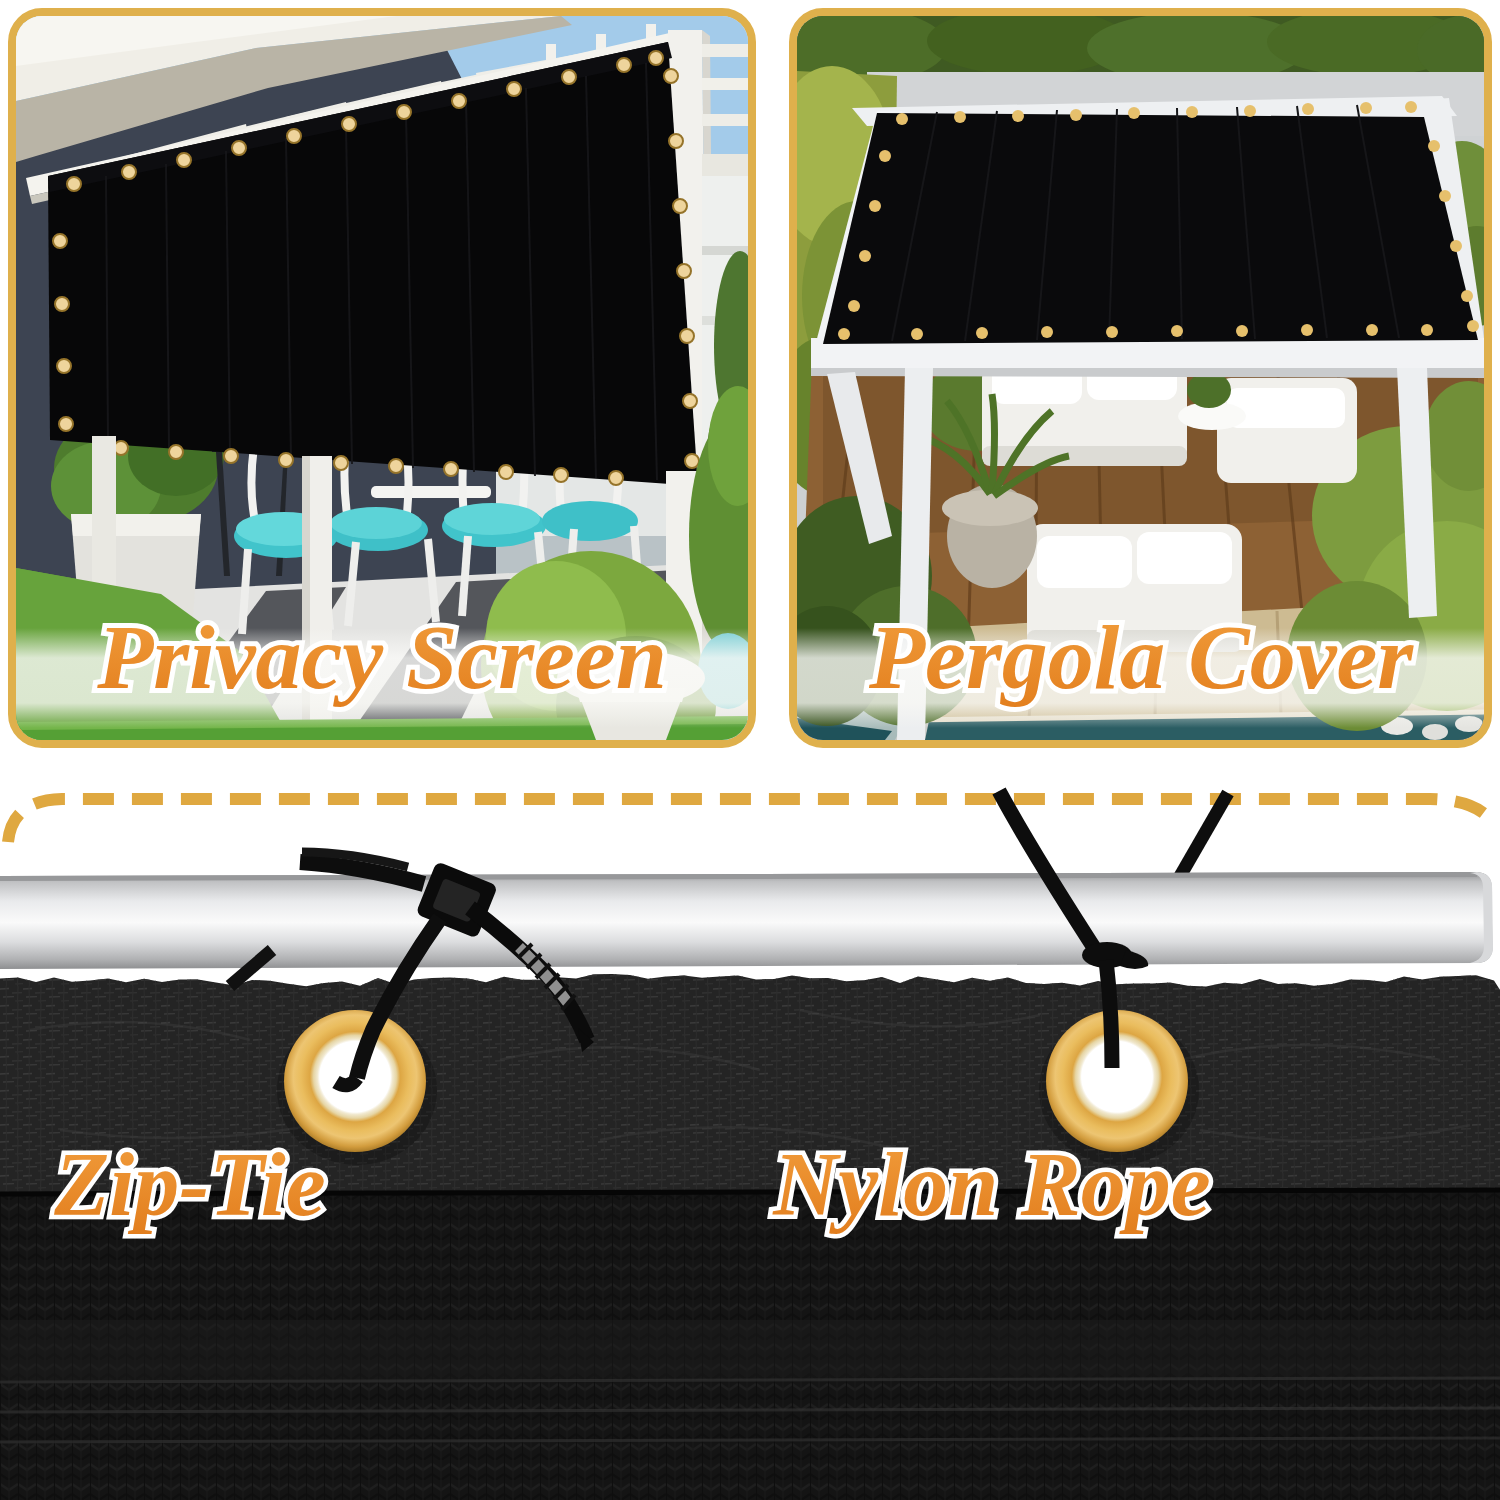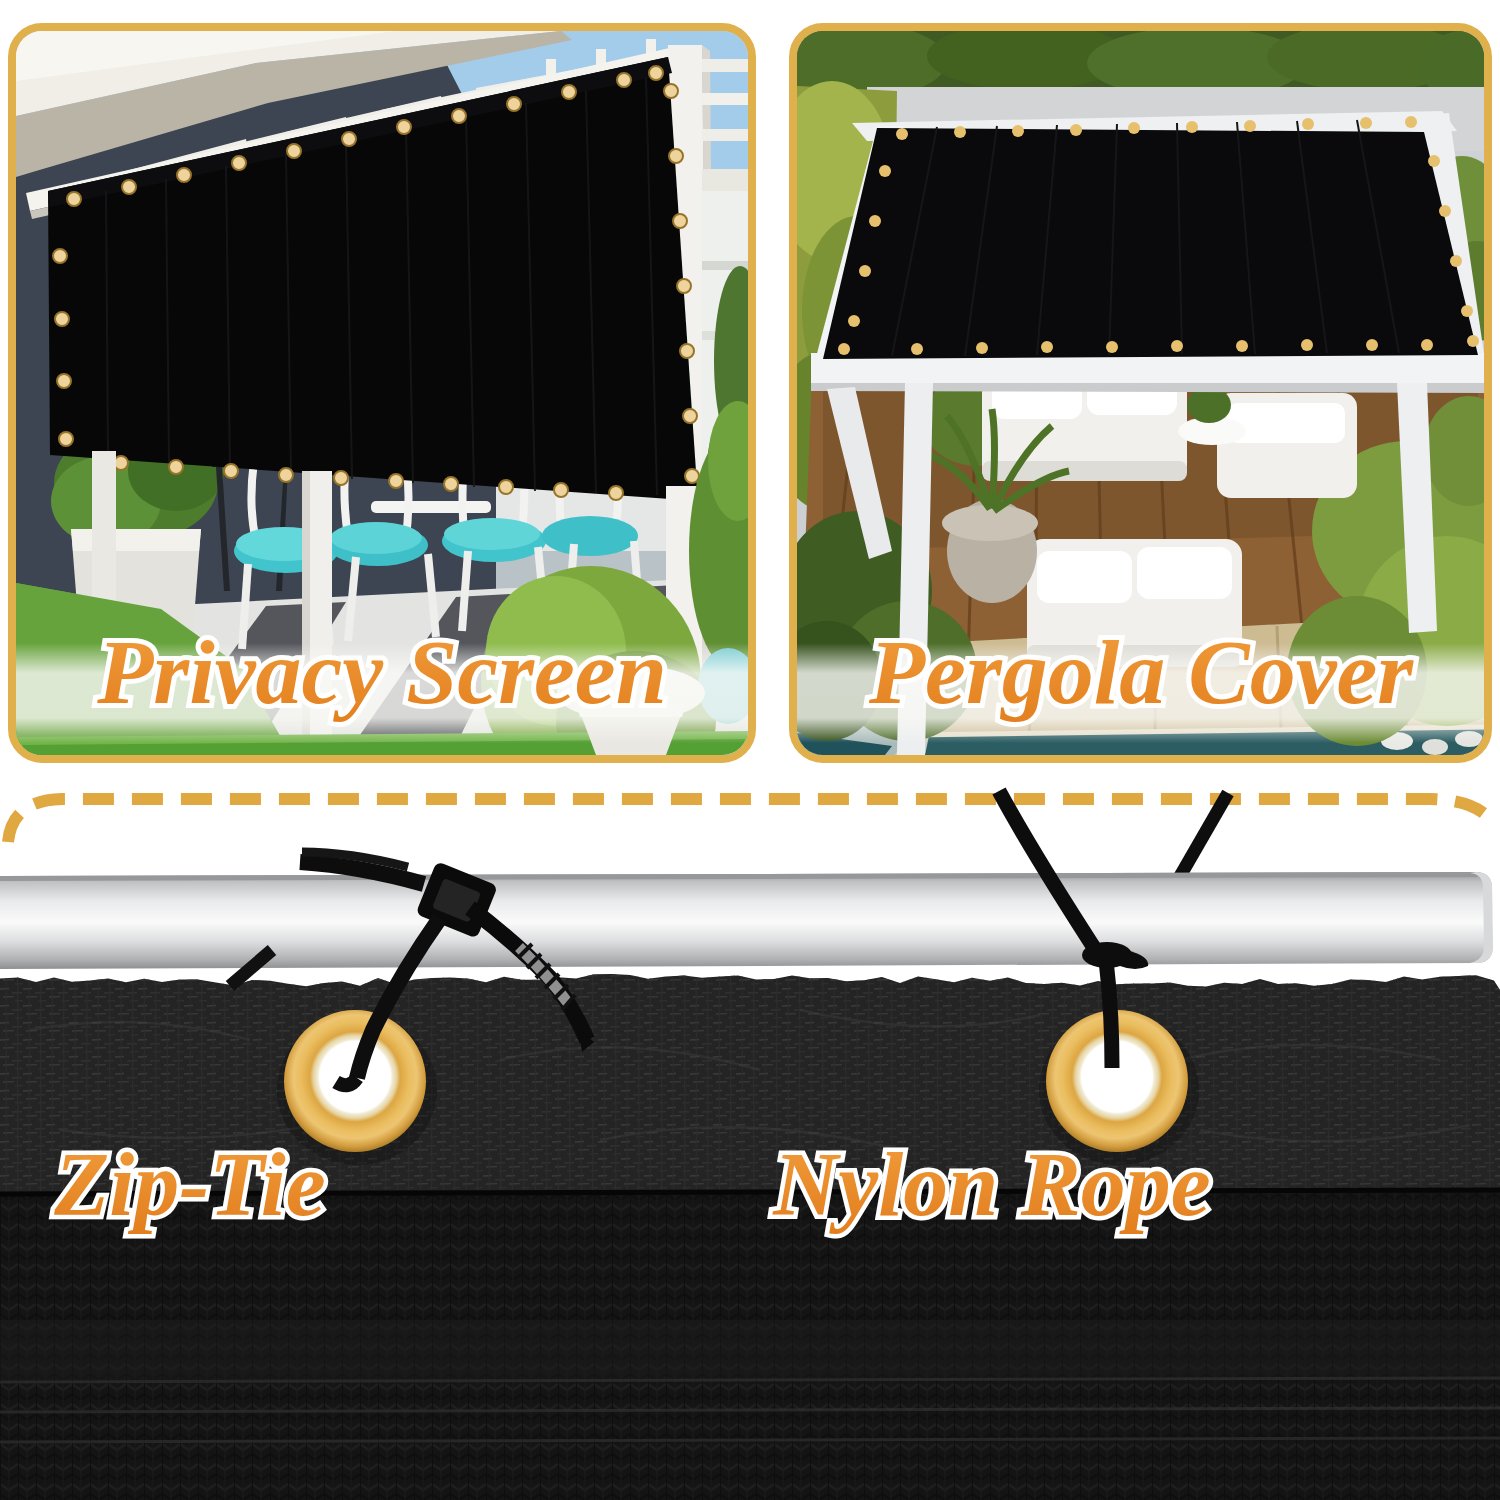--- a/index.html
+++ b/index.html
@@ -1,19 +1,19 @@
 <!DOCTYPE html>
 <html><head>
 <meta charset="utf-8">
 <style>
 html,body{margin:0;padding:0;}
 body{width:1500px;height:1500px;position:relative;background:#ffffff;overflow:hidden;
      font-family:"Liberation Serif", serif;}
 .panel{position:absolute;top:8px;height:740px;border:8px solid #dfb04c;border-radius:34px;
-       overflow:hidden;background:#cfe0ee;box-sizing:border-box;margin-top:15px;}
+       overflow:hidden;background:#cfe0ee;box-sizing:border-box;}
 #p1{left:8px;width:748px;}
 #p2{left:789px;width:703px;}
 .panel svg{position:absolute;left:0;top:0;}
 </style>
 </head>
 <body>
 
 <div class="panel" id="p1">
 <svg width="732" height="724" viewBox="0 0 732 724">
 

